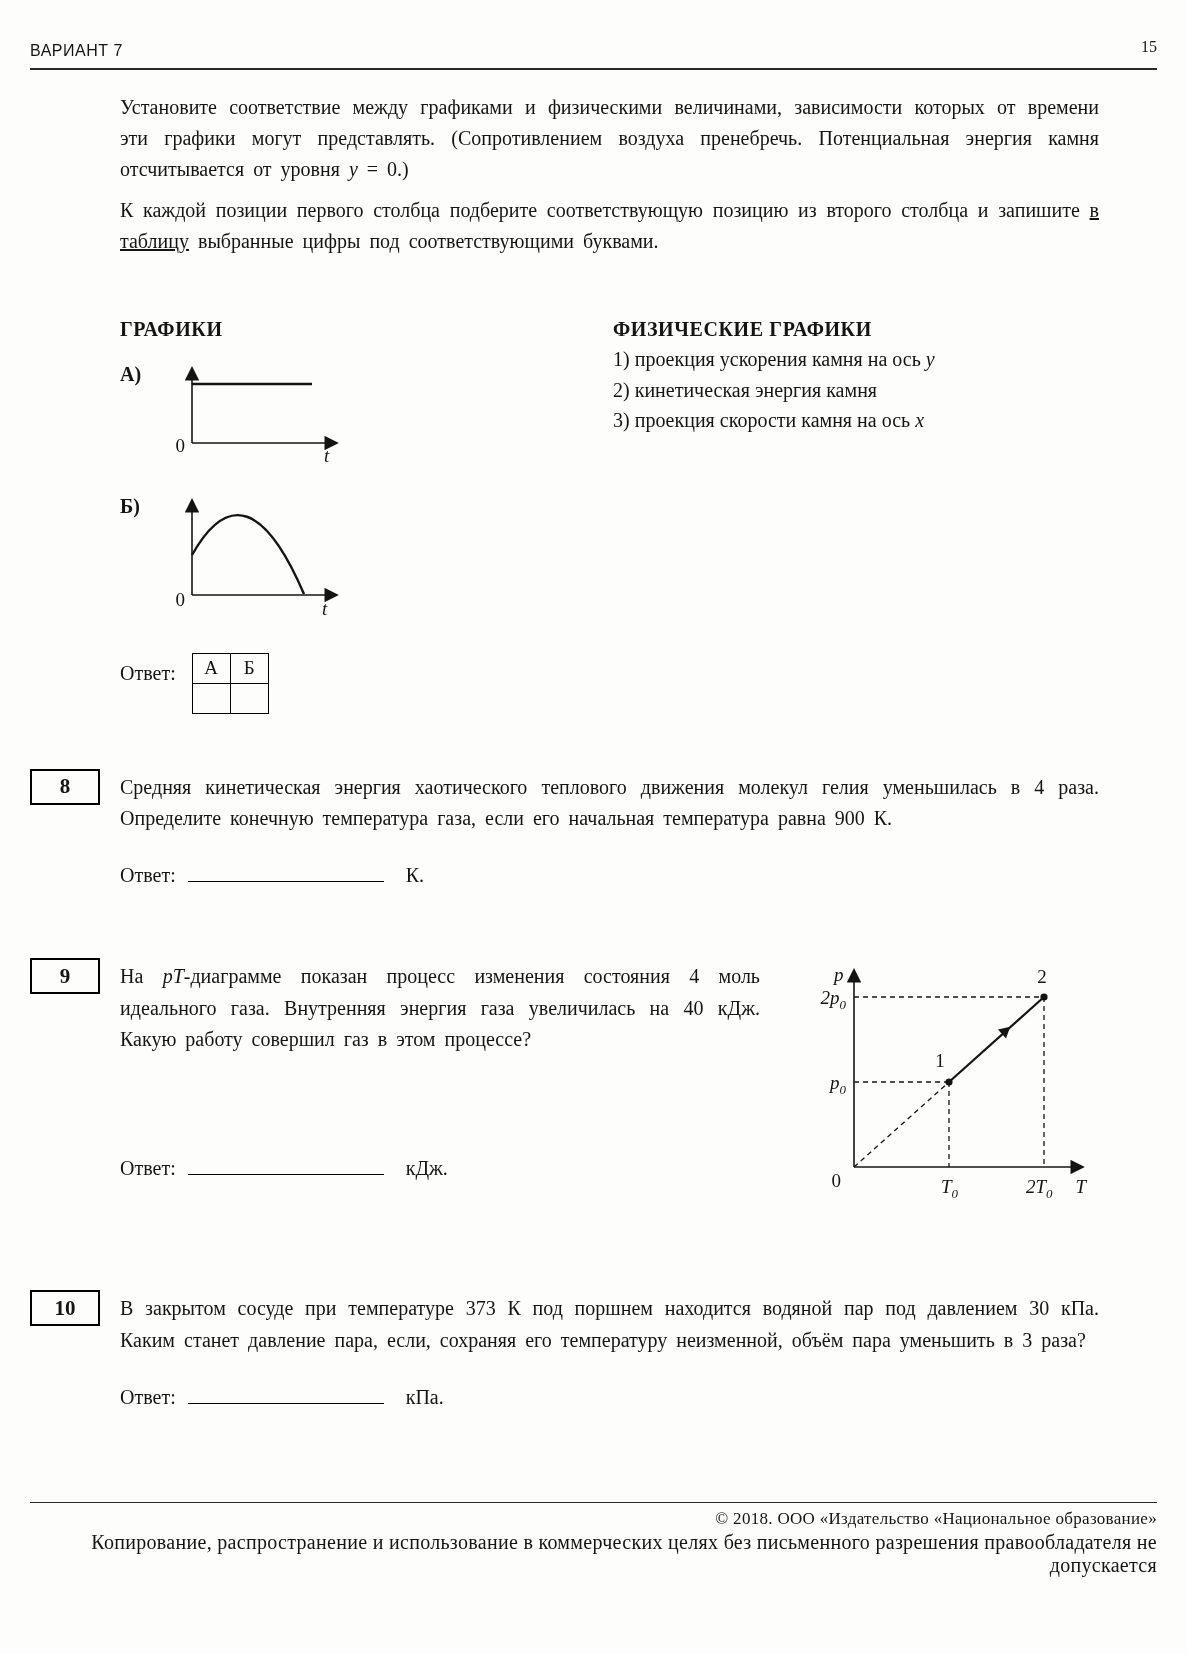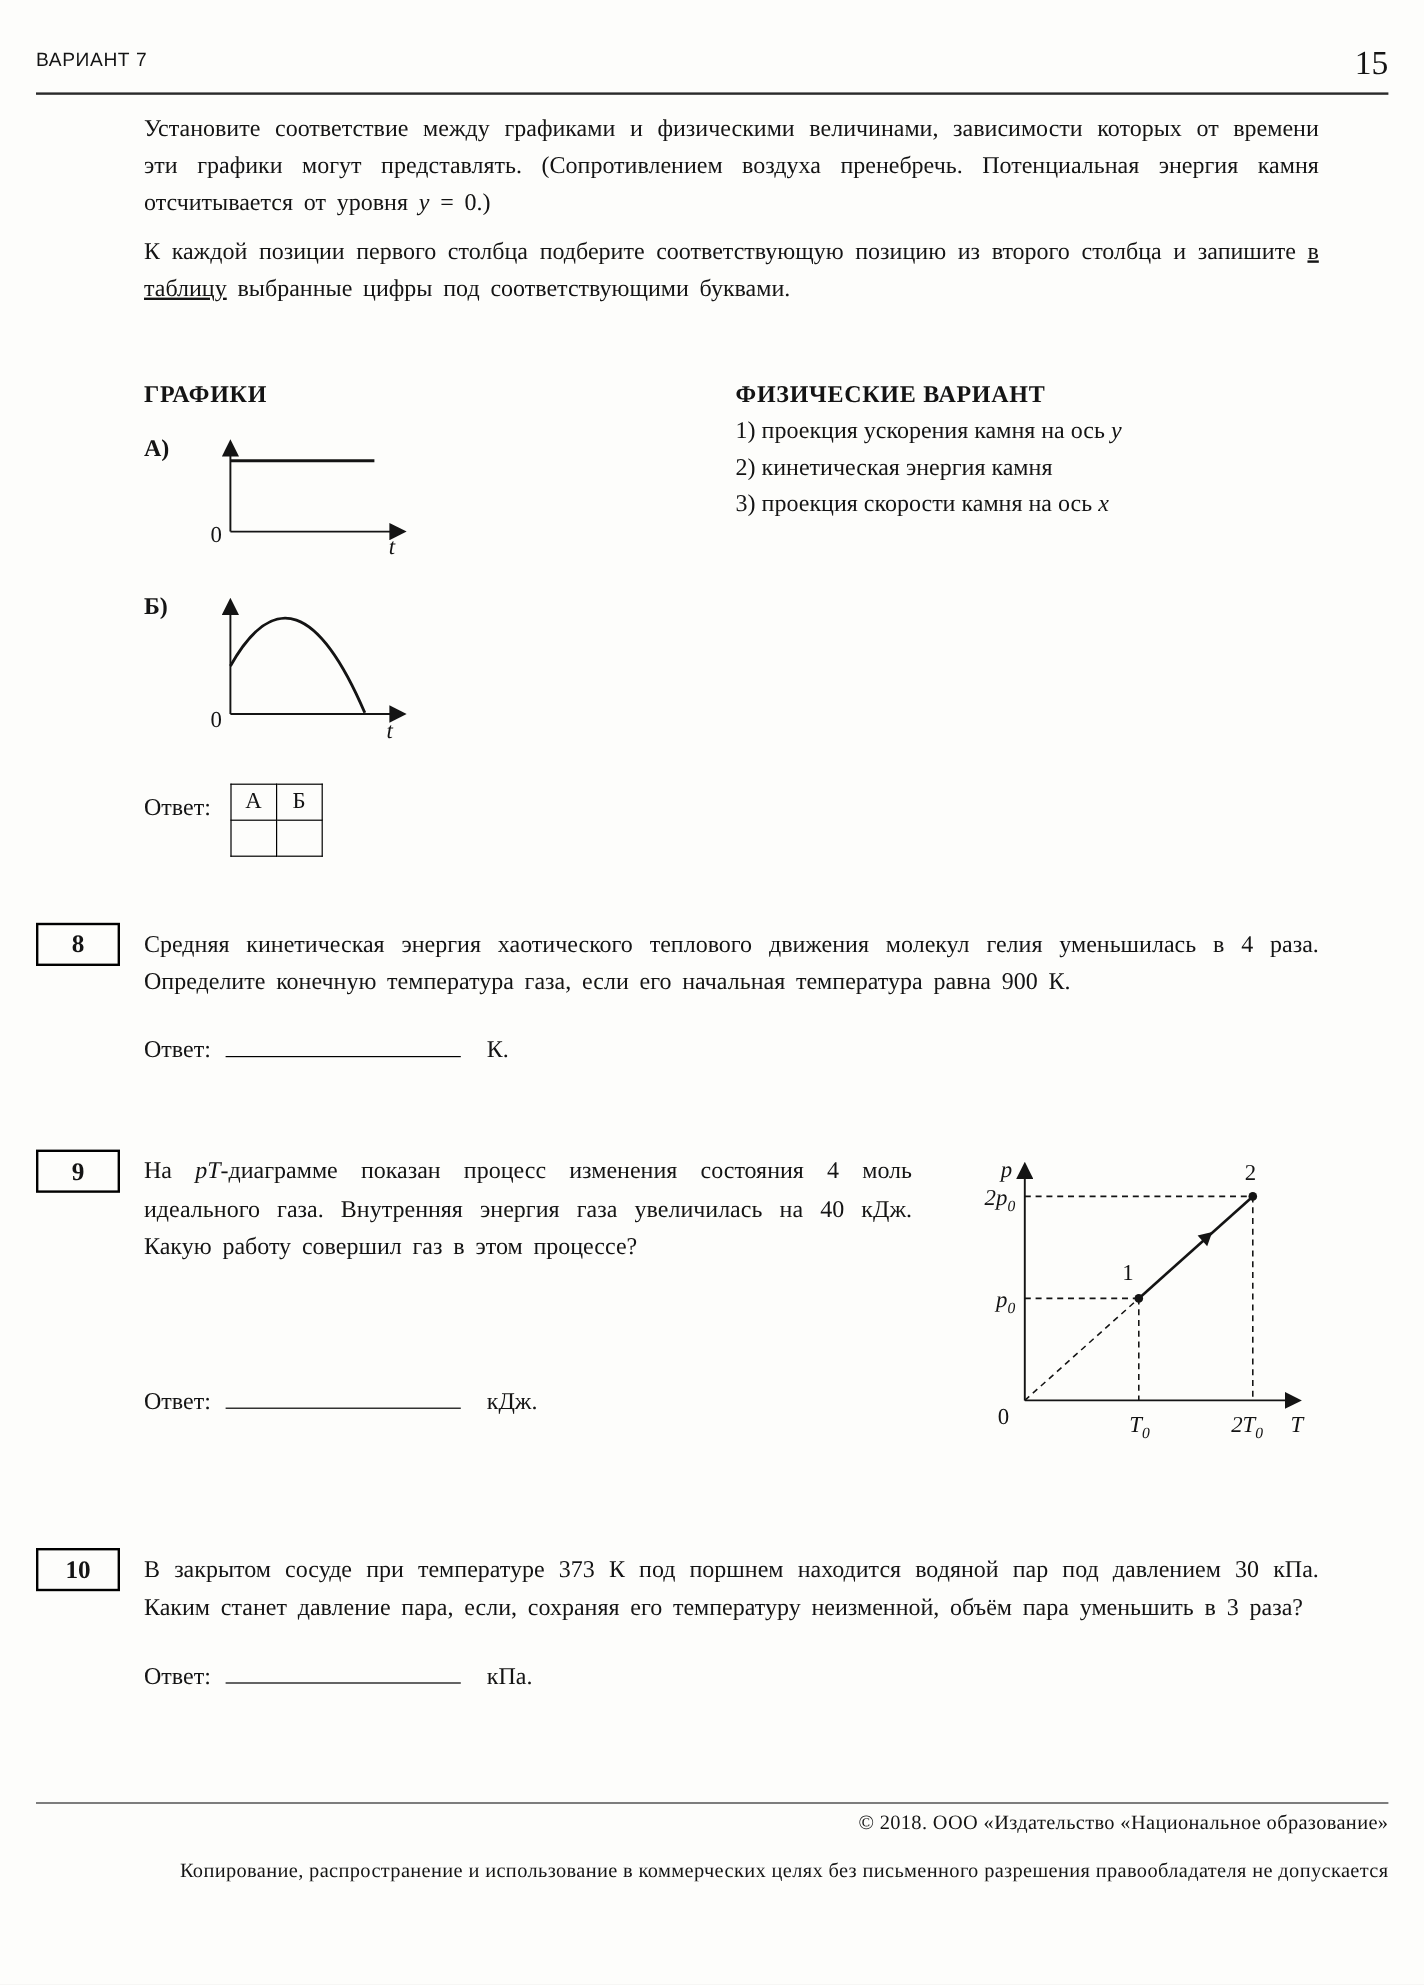--- a/index.html
+++ b/index.html
@@ -17,21 +17,21 @@
   
   .header {
     position: absolute; top: 38px; left: 30px; right: 30px;
     border-bottom: 2px solid #2a2a2a;
     padding-bottom: 7px;
   }
   .variant {
     font-family: "Liberation Sans", sans-serif;
     font-size: 16px; letter-spacing: 0.5px;
   }
-  .pagenum { float: right; font-size: 28px; text-align: center; }
+  .pagenum { float: right; font-size: 16px; text-align: center; }
 
   
   .main { position: absolute; top: 92px; left: 120px; right: 88px; }
   p.just { text-align: justify; line-height: 1.56; word-spacing: 4px; }
   .instruction { margin-top: 9px; }
   .u { text-decoration: underline; }
   i.mvar { font-style: italic; }
 
   
   .cols { display: flex; margin-top: 26px; }
@@ -87,21 +87,21 @@
   svg .sub   { font-size: 13px; }
   svg marker path, svg polygon, svg circle { fill: #141414; }
 
   
   .footer {
     position: absolute; left: 30px; right: 30px; top: 1502px;
     border-top: 1.4px solid #2a2a2a;
     text-align: right; padding-top: 6px;
   }
   .f1 { font-size: 17px; letter-spacing: 0.3px; }
-  .f2 { font-size: 17px; margin-top: 20px; letter-spacing: 0.3px; }
+  .f2 { font-size: 20px; margin-top: 2px; letter-spacing: 0.3px; }
 </style>
 </head>
 <body>
 
 <div class="page">
 
   <div class="header">
     <span class="pagenum">15</span>
     <span class="variant">ВАРИАНТ 7</span>
   </div>
@@ -145,21 +145,21 @@
               <line class="axis" x1="28" y1="106" x2="28" y2="12" marker-end="url(#aB)"></line>
               <line class="axis" x1="28" y1="106" x2="172" y2="106" marker-end="url(#aB)"></line>
               <path class="curve" d="M28 66 Q 82 -30 140 105"></path>
               <text x="21" y="117" text-anchor="end">0</text>
               <text x="158" y="126" class="ital">t</text>
             </svg>
           </div>
         </div>
 
         <div class="col-right">
-          <div class="col-title">ФИЗИЧЕСКИЕ ВАРИАНТ</div>
+          <div class="col-title">ФИЗИЧЕСКИЕ ГРАФИКИ</div>
           <div class="pq-list">
             <div class="pq-item"><span>1)</span> <span>проекция ускорения камня на ось </span><i class="mvar">y</i></div>
             <div class="pq-item"><span>2)</span> <span>кинетическая энергия камня</span><i class="mvar"></i></div>
             <div class="pq-item"><span>3)</span> <span>проекция скорости камня на ось </span><i class="mvar">x</i></div>
           </div>
         </div>
       </div>
 
       <div class="answer-row">
         <span class="lbl">Ответ:</span>

